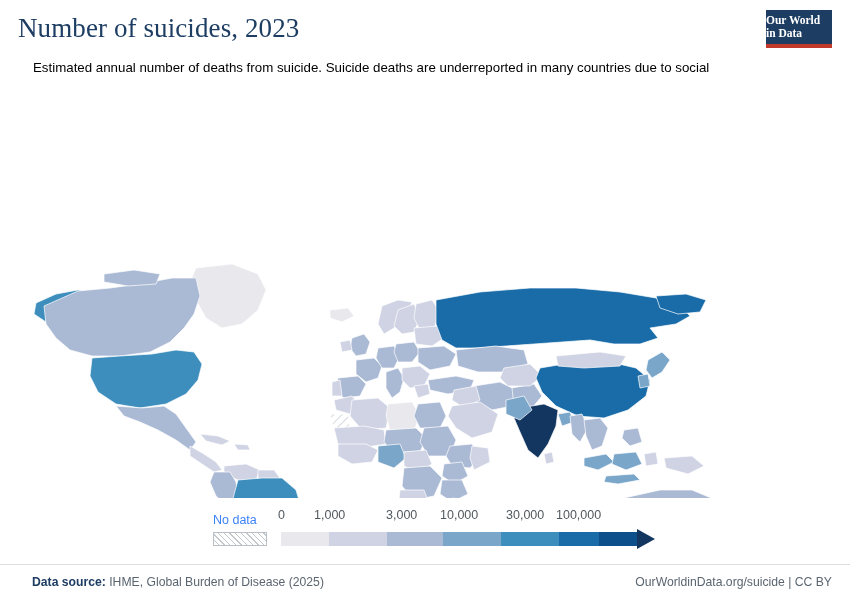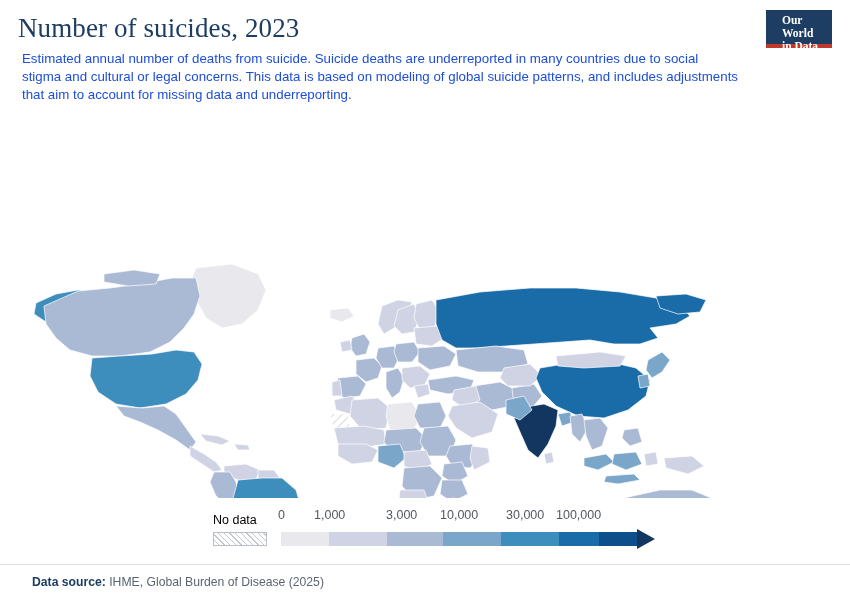--- a/index.html
+++ b/index.html
@@ -27,40 +27,40 @@
     font-size: 27px;
     font-weight: 400;
     color: #1d3d63;
     letter-spacing: 0.1px;
     margin: 0 0 6px 0;
     line-height: 1.1;
   }
   .subtitle {
     font-size: 13.3px;
     line-height: 1.38;
-    color: #1d4ed8;
+    color: #000000;
     max-width: 740px;
-    margin: 4px;
+    margin: 15px;
     font-weight: 400;
   }
   .subtitle .line2 { display: block; }
   .logo {
     position: absolute;
     top: 10px;
     right: 18px;
     width: 66px;
     height: 38px;
     background: #1d3d63;
     color: #fff;
     font-family: "Liberation Serif", serif;
     font-size: 11.5px;
     font-weight: bold;
     line-height: 1.12;
     text-align: left;
-    padding: 4px 0 0 16px;
+    padding: 4px 0 0 0;
     box-sizing: border-box;
     border-bottom: 4px solid #c0392b;
   }
   .map-wrap {
     position: absolute;
     left: 0;
     top: 128px;
     width: 850px;
     height: 370px;
   }
@@ -86,21 +86,21 @@
   .legend-labels span {
     position: absolute;
     top: 0;
     white-space: nowrap;
   }
   .nodata-label {
     position: absolute;
     left: 213px;
     top: 513px;
     font-size: 12.5px;
-    color: #000000;
+    color: #3b82f6;
   }
   .nodata-swatch {
     position: absolute;
     left: 213px;
     top: 532px;
     width: 54px;
     height: 14px;
     border: 1px solid #b9bfc4;
     box-sizing: border-box;
     background-color: #ffffff;
@@ -162,21 +162,20 @@
 </style>
 </head>
 <body>
 
 <div class="page">
 
   <h1 class="title">Number of suicides, 2023</h1>
 
   <p class="subtitle">
     <span>Estimated annual number of deaths from suicide. Suicide deaths are underreported in many countries due to social</span>
-    <span class="line2">stigma and cultural or legal concerns. This data is based on modeling of global suicide patterns, and includes adjustments that aim to account for missing data and underreporting.</span>
   </p>
 
   <div class="logo">
     <div>Our World</div>
     <div>in Data</div>
   </div>
 
   <div class="map-wrap">
     <svg width="850" height="370" viewBox="0 0 850 370" xmlns="http://www.w3.org/2000/svg">
       <defs>
@@ -314,15 +313,18 @@
     <div class="seg" style="width:40px;background:#1a6ca8"></div>
     <div class="seg" style="width:38px;background:#0d4f8b"></div>
   </div>
   <div class="ramp-arrow" style="left:637px;border-left:18px solid #12365f"></div>
 
   <div class="footer">
     <div class="source">
       <b>Data source:</b>
       <span>IHME, Global Burden of Disease (2025)</span>
     </div>
+    <div class="attrib">
+      <a href="#">OurWorldinData.org/suicide | CC BY</a>
+    </div>
   </div>
 
 </div>
 
 </body></html>

